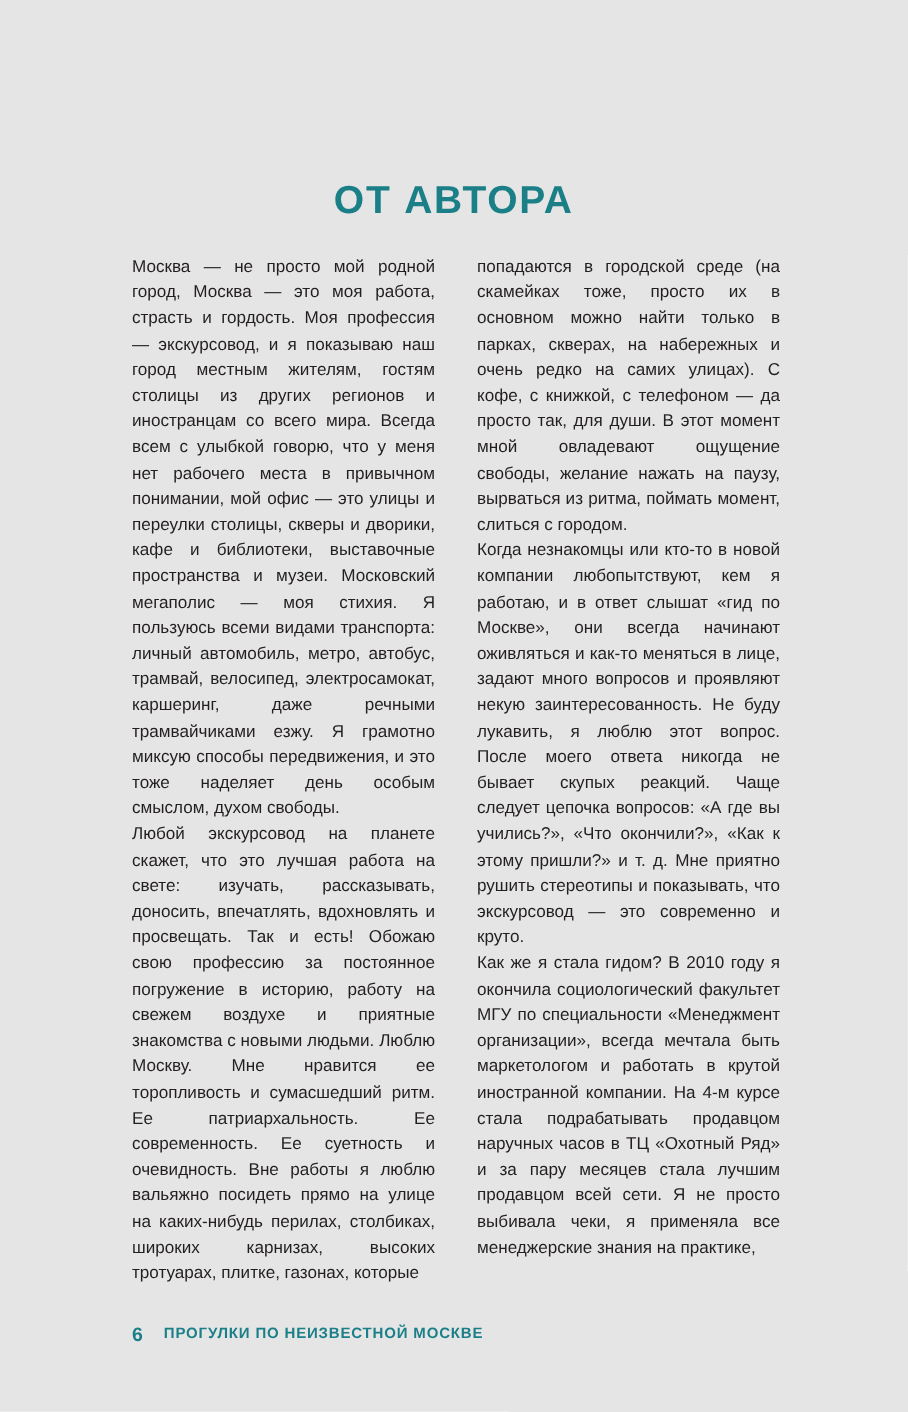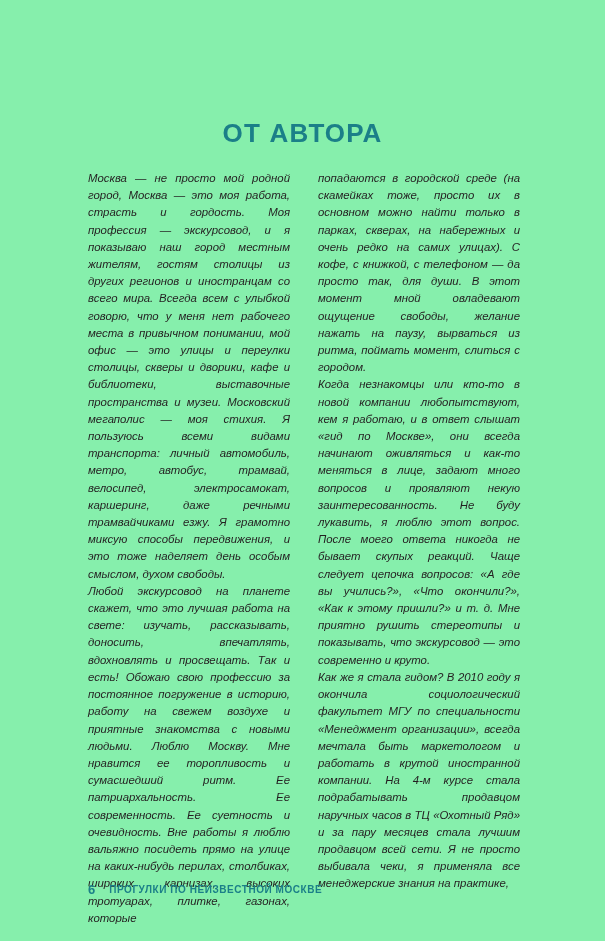--- a/index.html
+++ b/index.html
@@ -11,21 +11,21 @@
     height: 941px;
     background: #ffffff;
     font-family: "Liberation Sans", sans-serif;
     position: relative;
     overflow: hidden;
   }
 
   .page {
     position: absolute;
     inset: 0;
-    background: #86efac;
+    background: #e5e5e5;
   }
 
   .chapter-title {
     position: absolute;
     top: 118px;
     left: 0;
     width: 605px;
     text-align: center;
     font-family: "Liberation Sans", sans-serif;
     font-weight: bold;
@@ -50,21 +50,20 @@
     font-size: 11.4px;
     line-height: 17.2px;
     color: #231f20;
     text-align: justify;
     text-justify: inter-word;
     hyphens: manual;
   }
 
   .col p {
     margin: 0;
-    font-style: italic;
   }
 
   .col p + p {
     margin-top: 0px;
   }
 
   .footer {
     position: absolute;
     left: 88px;
     bottom: 44px;

